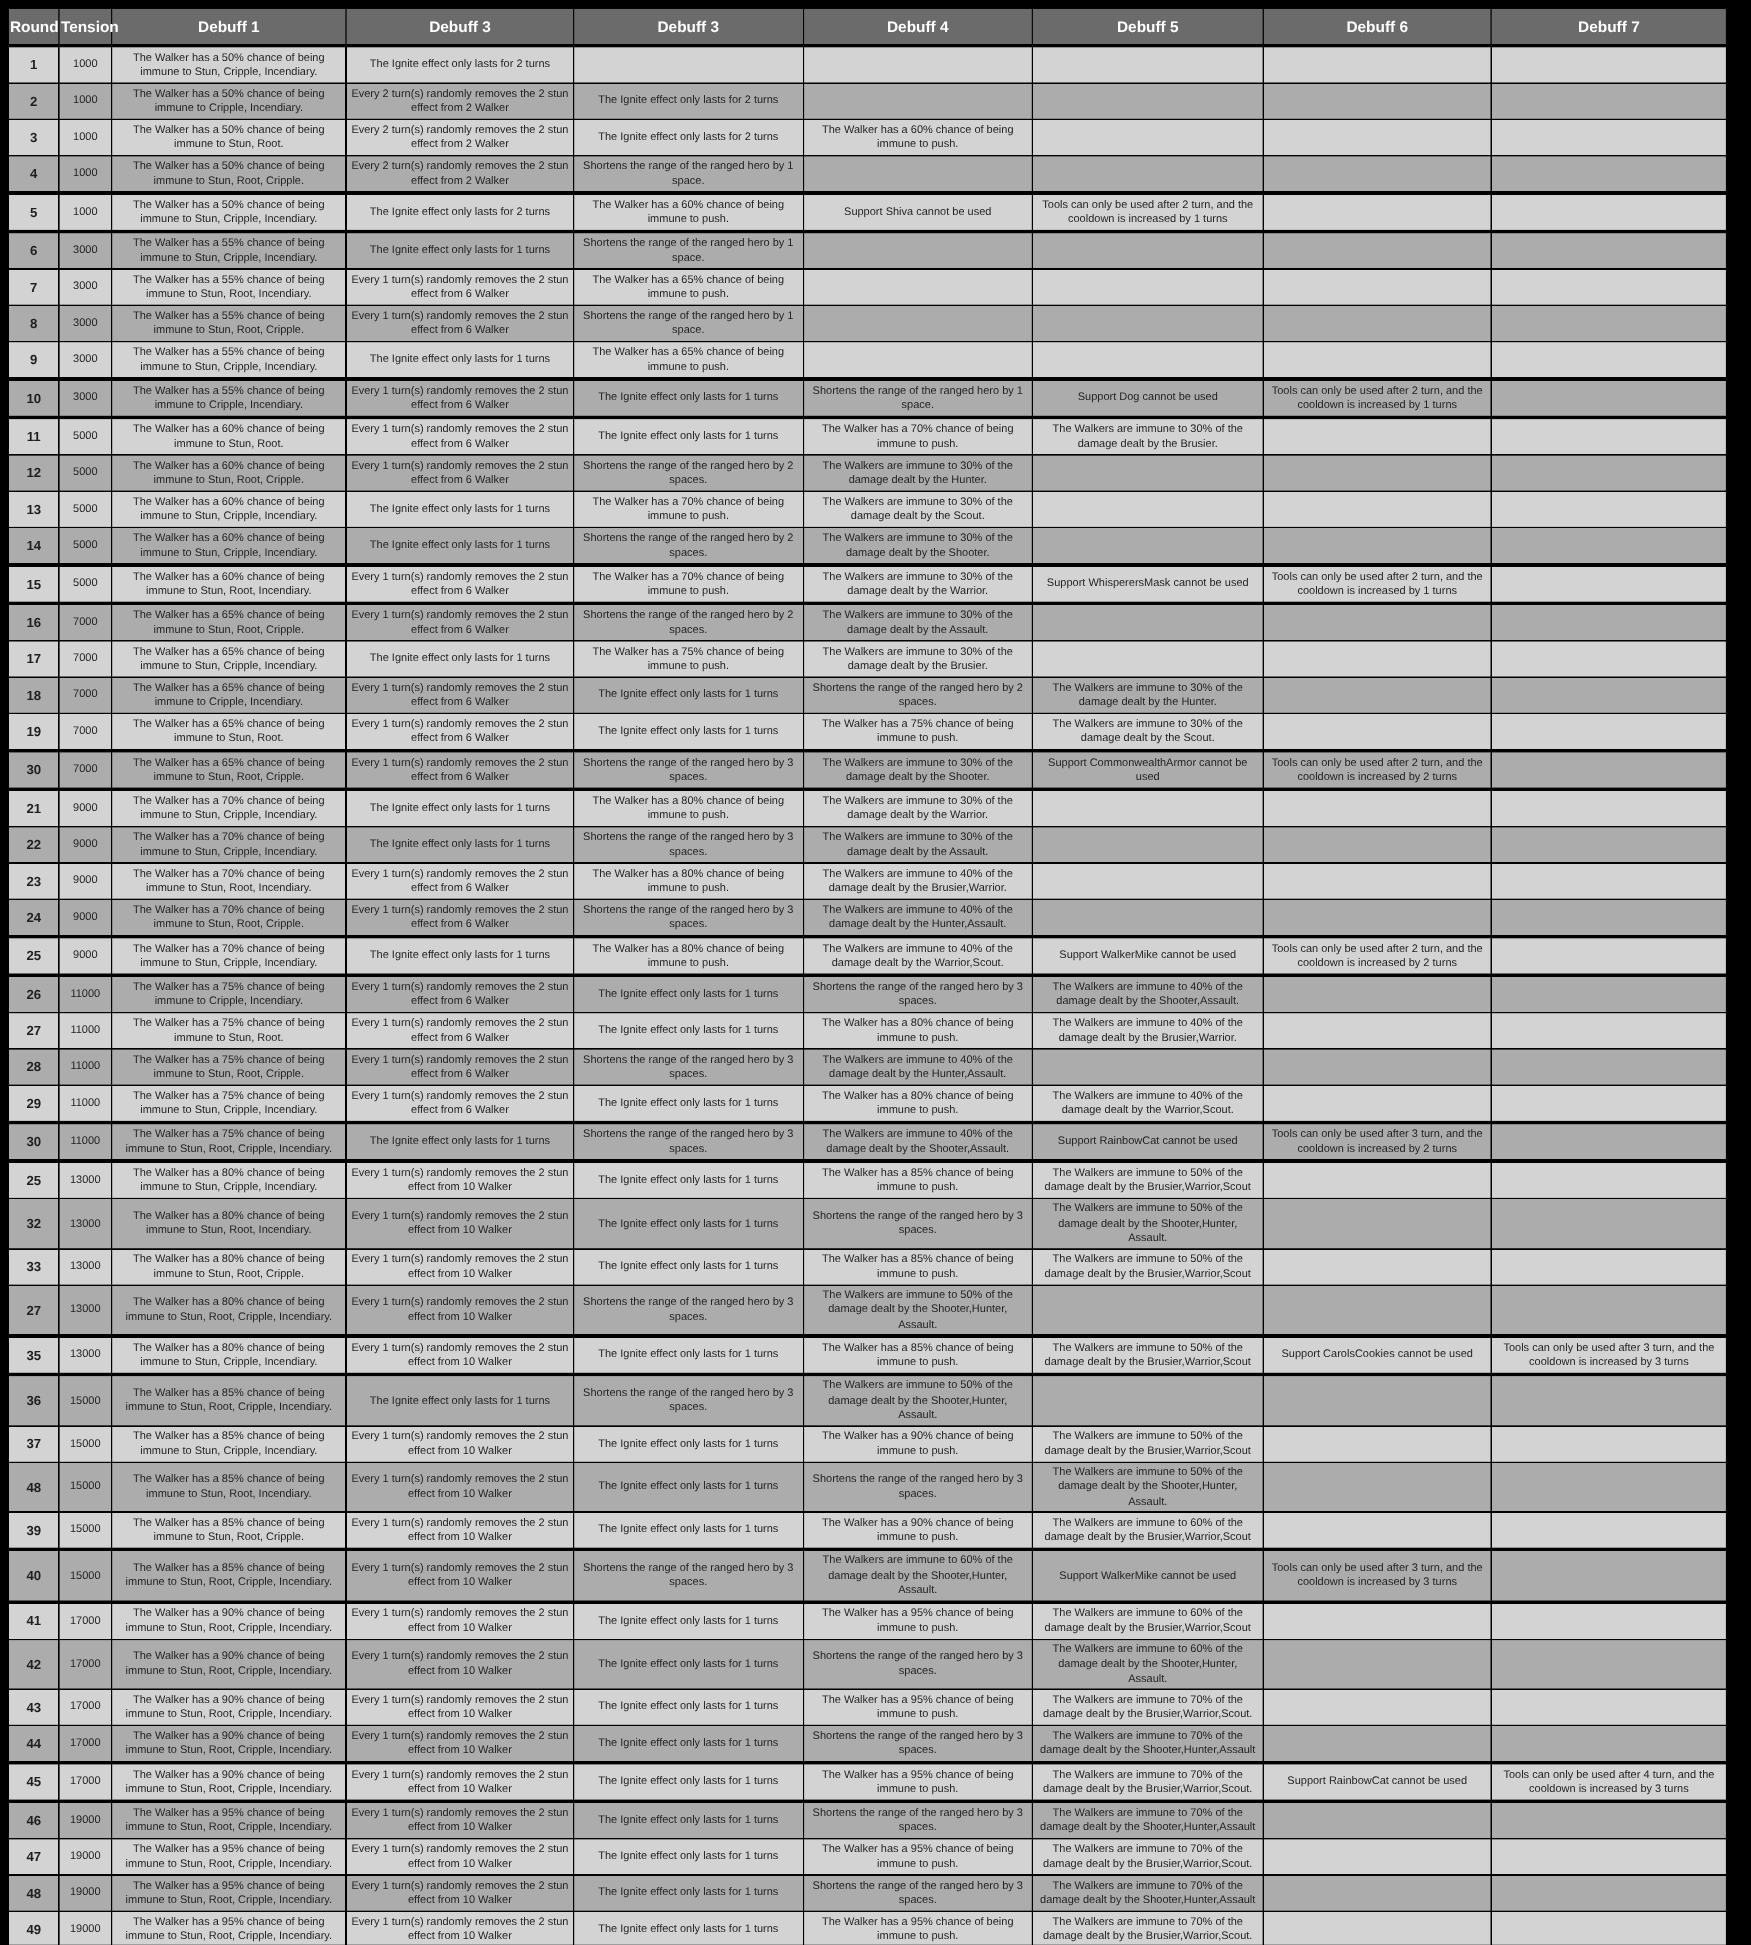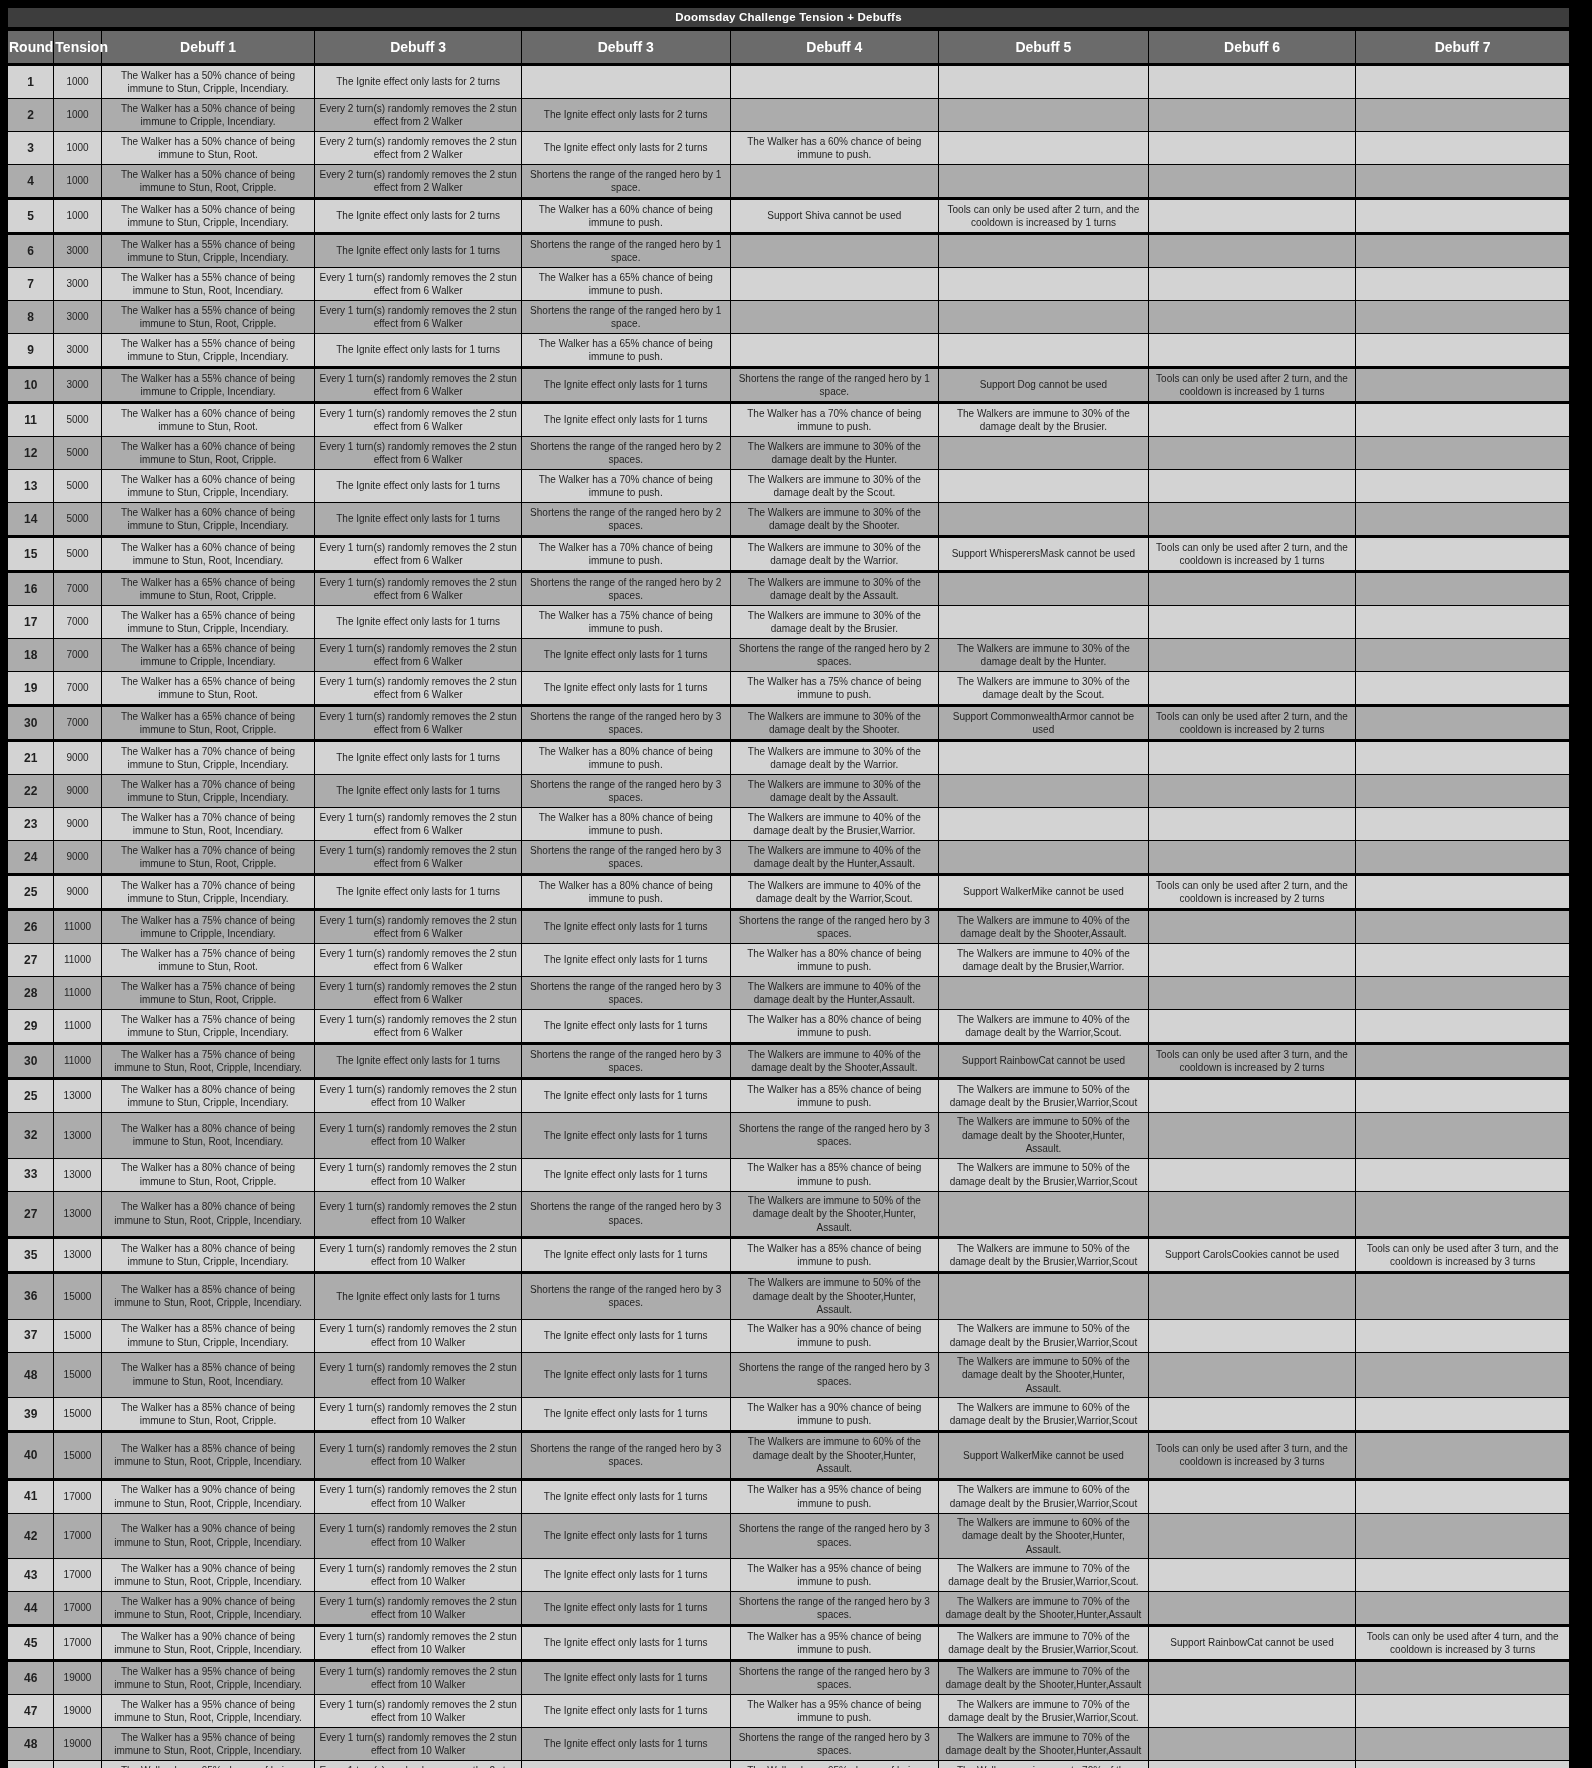--- a/index.html
+++ b/index.html
@@ -58,21 +58,20 @@
   tr.dark  td{background:var(--row-dark,#acacac);}
   tr.milestone td{border-top:3px solid #000;border-bottom:3px solid #000;}
   tbody tr:last-child td{border-bottom:4px solid #000;}
   td.round{font-weight:bold;font-size:12px;}
   td.tension{font-size:10px;}
 </style>
 </head>
 <body>
 
 <div class="outer">
-  <div class="titlebar">Doomsday Challenge Tension + Debuffs</div>
   <table>
     <colgroup>
       <col style="width:46px">
         <col style="width:47px">
       <col style="width:212px">
         <col style="width:205px">
         <col style="width:207px">
       <col style="width:207px">
         <col style="width:208px">
         <col style="width:206px">

